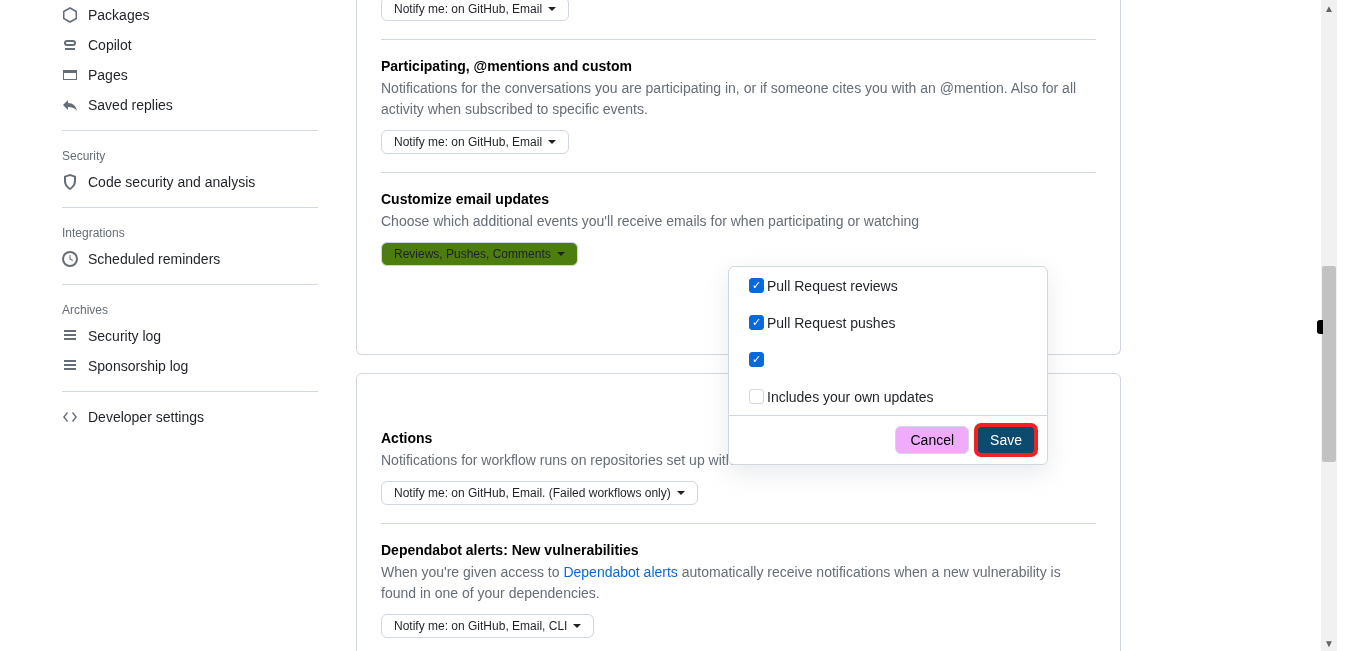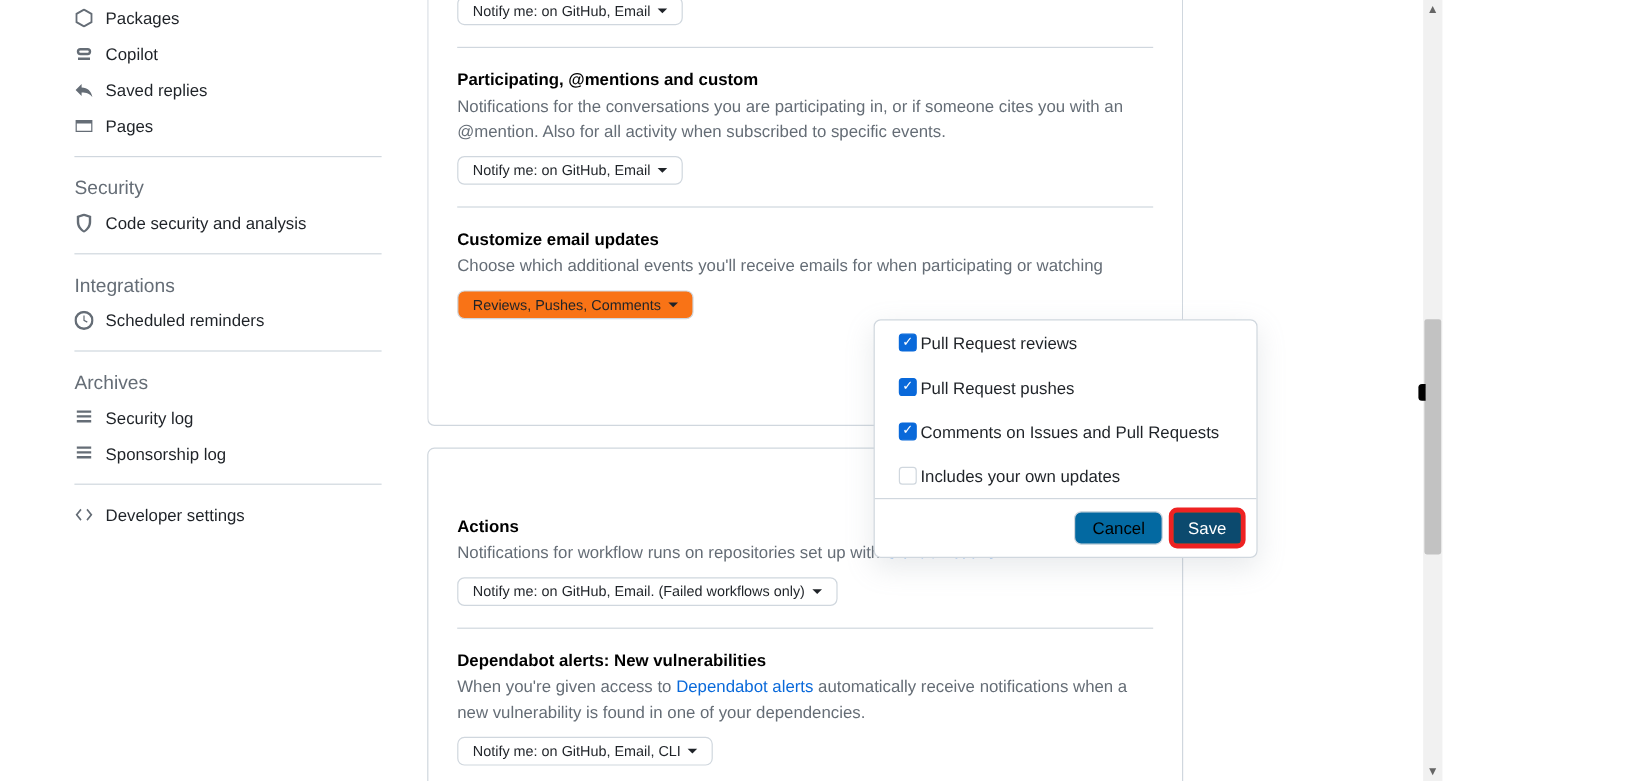--- a/index.html
+++ b/index.html
@@ -6,40 +6,40 @@
   body {
     margin: 0;
     font-family: -apple-system, BlinkMacSystemFont, "Segoe UI", Helvetica, Arial, sans-serif;
     font-size: 14px;
     color: #1f2328;
     background: #fff;
     overflow: hidden;
   }
   .page {
     display: flex;
-    width: 1202px;
+    width: 1337px;
     height: 651px;
     position: relative;
   }
   .sidebar {
     width: 340px;
     padding: 0 14px 0 54px;
   }
   .side-item {
     display: flex;
     align-items: center;
     gap: 10px;
     padding: 7px 8px;
     border-radius: 6px;
     cursor: pointer;
     color: #1f2328;
   }
   .side-icon { width: 16px; height: 16px; fill: #656d76; color:#656d76; flex-shrink:0; }
   .side-group-label {
-    font-size: 16px;
+    font-size: 12px;
     color: #656d76;
     padding: 8px 8px 4px 8px;
     margin-top: 10px;
   }
   .side-divider {
     border: none;
     border-top: 1px solid #d0d7de;
     margin: 10px 8px;
   }
   .main {
@@ -95,21 +95,21 @@
     z-index:10;
   }
   .opt { display:flex; align-items:center; gap:0; padding:8px 16px; }
   .opt input[type=checkbox]{
     appearance:none; width:15px;height:15px;border:1px solid #d0d7de;border-radius:3px;
     display:inline-flex;align-items:center;justify-content:center;background:#fff;
   }
   .opt input[type=checkbox]:checked{ background:#0969da;border-color:#0969da; }
   .opt input[type=checkbox]:checked::after{ content:"✓"; color:#fff; font-size:11px; line-height:1; }
   .pop-footer { border-top:1px solid #d0d7de; padding:10px 12px; display:flex; justify-content:flex-end; gap:8px; }
-  .btn { border:1px solid #d0d7de; background:#0369a1; border-radius:6px; padding:5px 14px; font-size:14px; cursor:pointer; }
+  .btn { border:1px solid #d0d7de; background:#f0abfc; border-radius:6px; padding:5px 14px; font-size:14px; cursor:pointer; }
   .btn-save { background:#0c4a6e; color:#fff; border-color:#1f7f37; font-weight:500; outline:4px solid #e22; outline-offset:-1px; border-radius:4px; padding:5px 12px; }
 
   .scroll-track { position:absolute; right:0; top:0; width:16px; height:651px; background:#f1f1f1; }
   .scroll-thumb { position:absolute; right:1px; top:266px; width:14px; height:196px; background:#c2c2c2; border-radius:2px; }
   .scroll-arrow { position:absolute; right:0; width:16px; height:16px; display:flex;align-items:center;justify-content:center; color:#666; font-size:10px;}
   .scroll-arrow.up{top:0;} .scroll-arrow.down{bottom:0;}
 
   .black-notch { position:absolute; right:14px; top:320px; width:6px; height:14px; background:#000; border-radius:3px 0 0 3px; }
 </style>
 </head>
@@ -124,29 +124,29 @@
       <span>Packages</span>
     </div>
     <div class="side-item">
       <svg class="side-icon" viewBox="0 0 16 16">
           <path d="M5 3a3 3 0 000 6h6a3 3 0 100-6H5zm0 2h6a1 1 0 010 2H5a1 1 0 010-2zM3 11h10v2H3z"></path>
         </svg>
       <span>Copilot</span>
     </div>
     <div class="side-item">
       <svg class="side-icon" viewBox="0 0 16 16">
+          <path d="M1 3h14v10H1V3zm1 3v6h12V6H2zm0-2h12V4H2v0z"></path>
+        </svg>
+      <span>Pages</span>
+    </div>
+    <div class="side-item">
+      <svg class="side-icon" viewBox="0 0 16 16">
           <path d="M6 3L1 8l5 5v-3c4 0 7 1 9 4-1-5-4-8-9-8V3z"></path>
         </svg>
       <span>Saved replies</span>
-    </div>
-    <div class="side-item">
-      <svg class="side-icon" viewBox="0 0 16 16">
-          <path d="M1 3h14v10H1V3zm1 3v6h12V6H2zm0-2h12V4H2v0z"></path>
-        </svg>
-      <span>Pages</span>
     </div>
     <hr class="side-divider">
     <div class="side-group-label">Security</div>
     <div class="side-item">
       <svg class="side-icon" viewBox="0 0 16 16">
           <path d="M8 0l6 2v5c0 4-2.5 7-6 9-3.5-2-6-5-6-9V2l6-2zm0 2L4 3.3V7c0 3 1.7 5.3 4 7 2.3-1.7 4-4 4-7V3.3L8 2z"></path>
         </svg>
       <span>Code security and analysis</span>
     </div>
     <hr class="side-divider">
@@ -193,21 +193,21 @@
       <div class="section-title">Participating, @mentions and custom</div>
       <div class="section-desc">Notifications for the conversations you are participating in, or if someone cites you with an @mention. Also for all activity when subscribed to specific events.</div>
       <div class="dropdown-btn white">
         <span>Notify me: on GitHub, Email</span>
         <span class="caret"></span>
       </div>
       <hr class="section-hr">
 
       <div class="section-title">Customize email updates</div>
       <div class="section-desc">Choose which additional events you'll receive emails for when participating or watching</div>
-      <div class="dropdown-btn" style="background:#f97316">
+      <div class="dropdown-btn" style="background:#4d7c0f">
         <span>Reviews, Pushes, Comments</span>
         <span class="caret"></span>
       </div>
       <div style="height:68px"></div>
     </div>
 
     <div class="panel2">
       <div class="panel2-header" style="visibility:hidden;height:0;padding:0;margin:0;border:none;">System</div>
       
       <div style="height:56px"></div>
@@ -235,21 +235,20 @@
       <div class="opt">
         <input type="checkbox" checked="" style="">
         <span>Pull Request reviews</span>
       </div>
       <div class="opt">
         <input type="checkbox" checked="" style="">
         <span>Pull Request pushes</span>
       </div>
       <div class="opt">
         <input type="checkbox" checked="" style="">
-        <span>Comments on Issues and Pull Requests</span>
       </div>
       <div class="opt">
         <input type="checkbox" style="">
         <span>Includes your own updates</span>
       </div>
       <div class="pop-footer">
         <button class="btn">Cancel</button>
         <button class="btn btn-save">Save</button>
       </div>
     </div>

